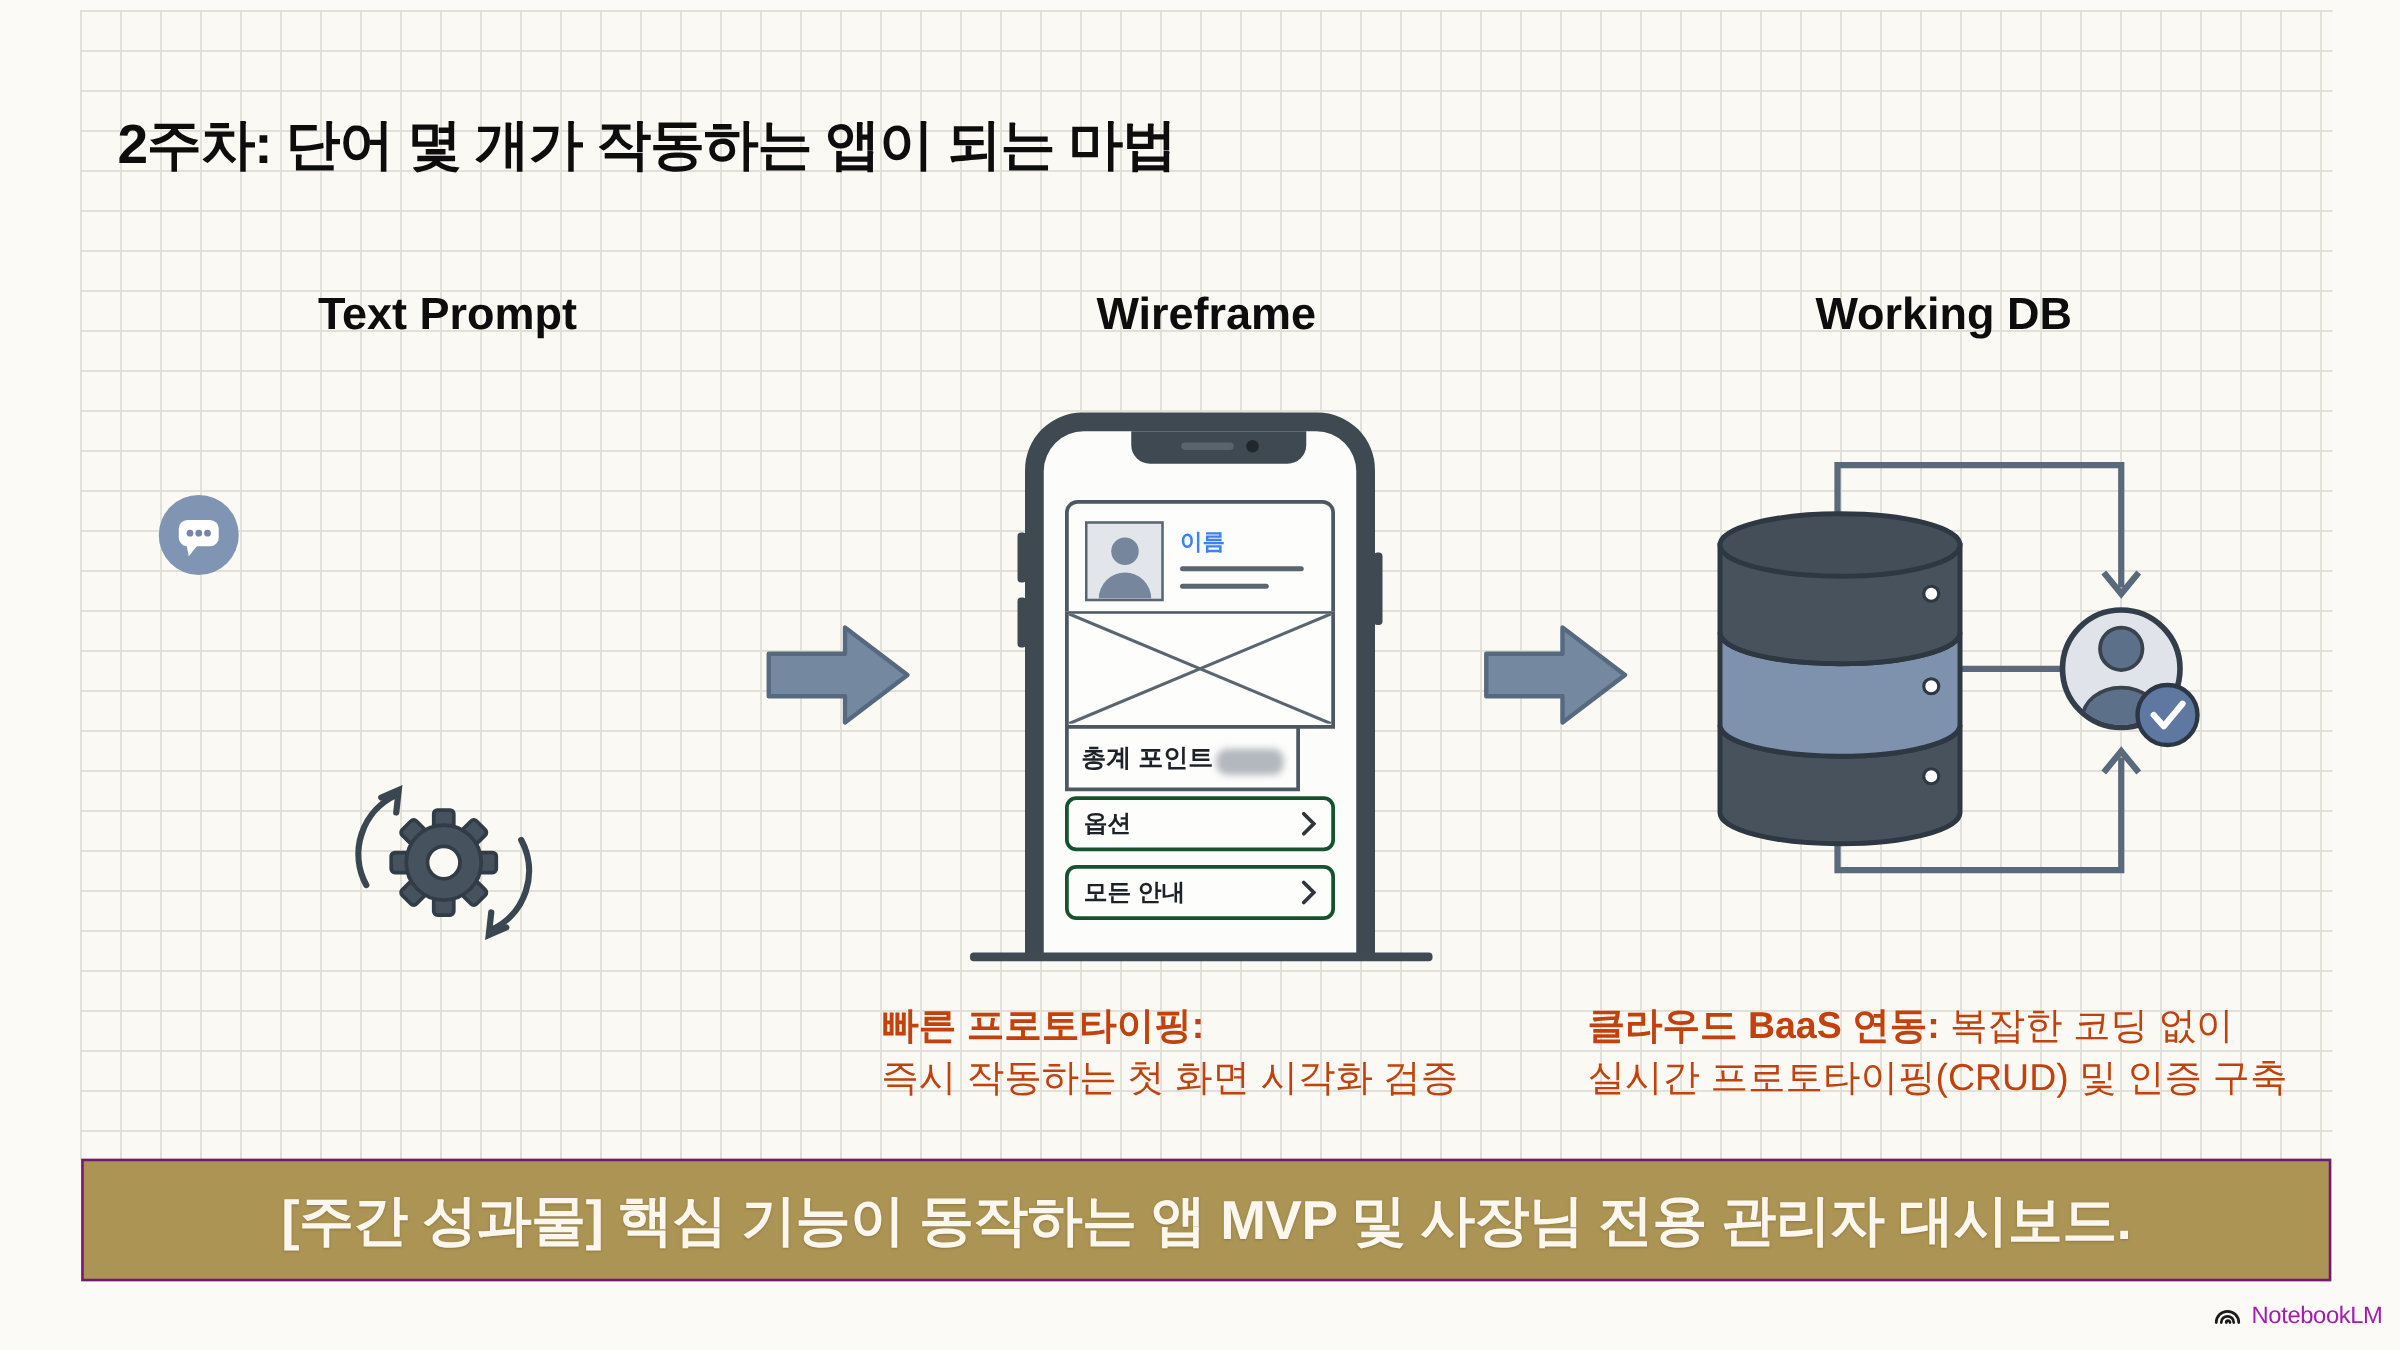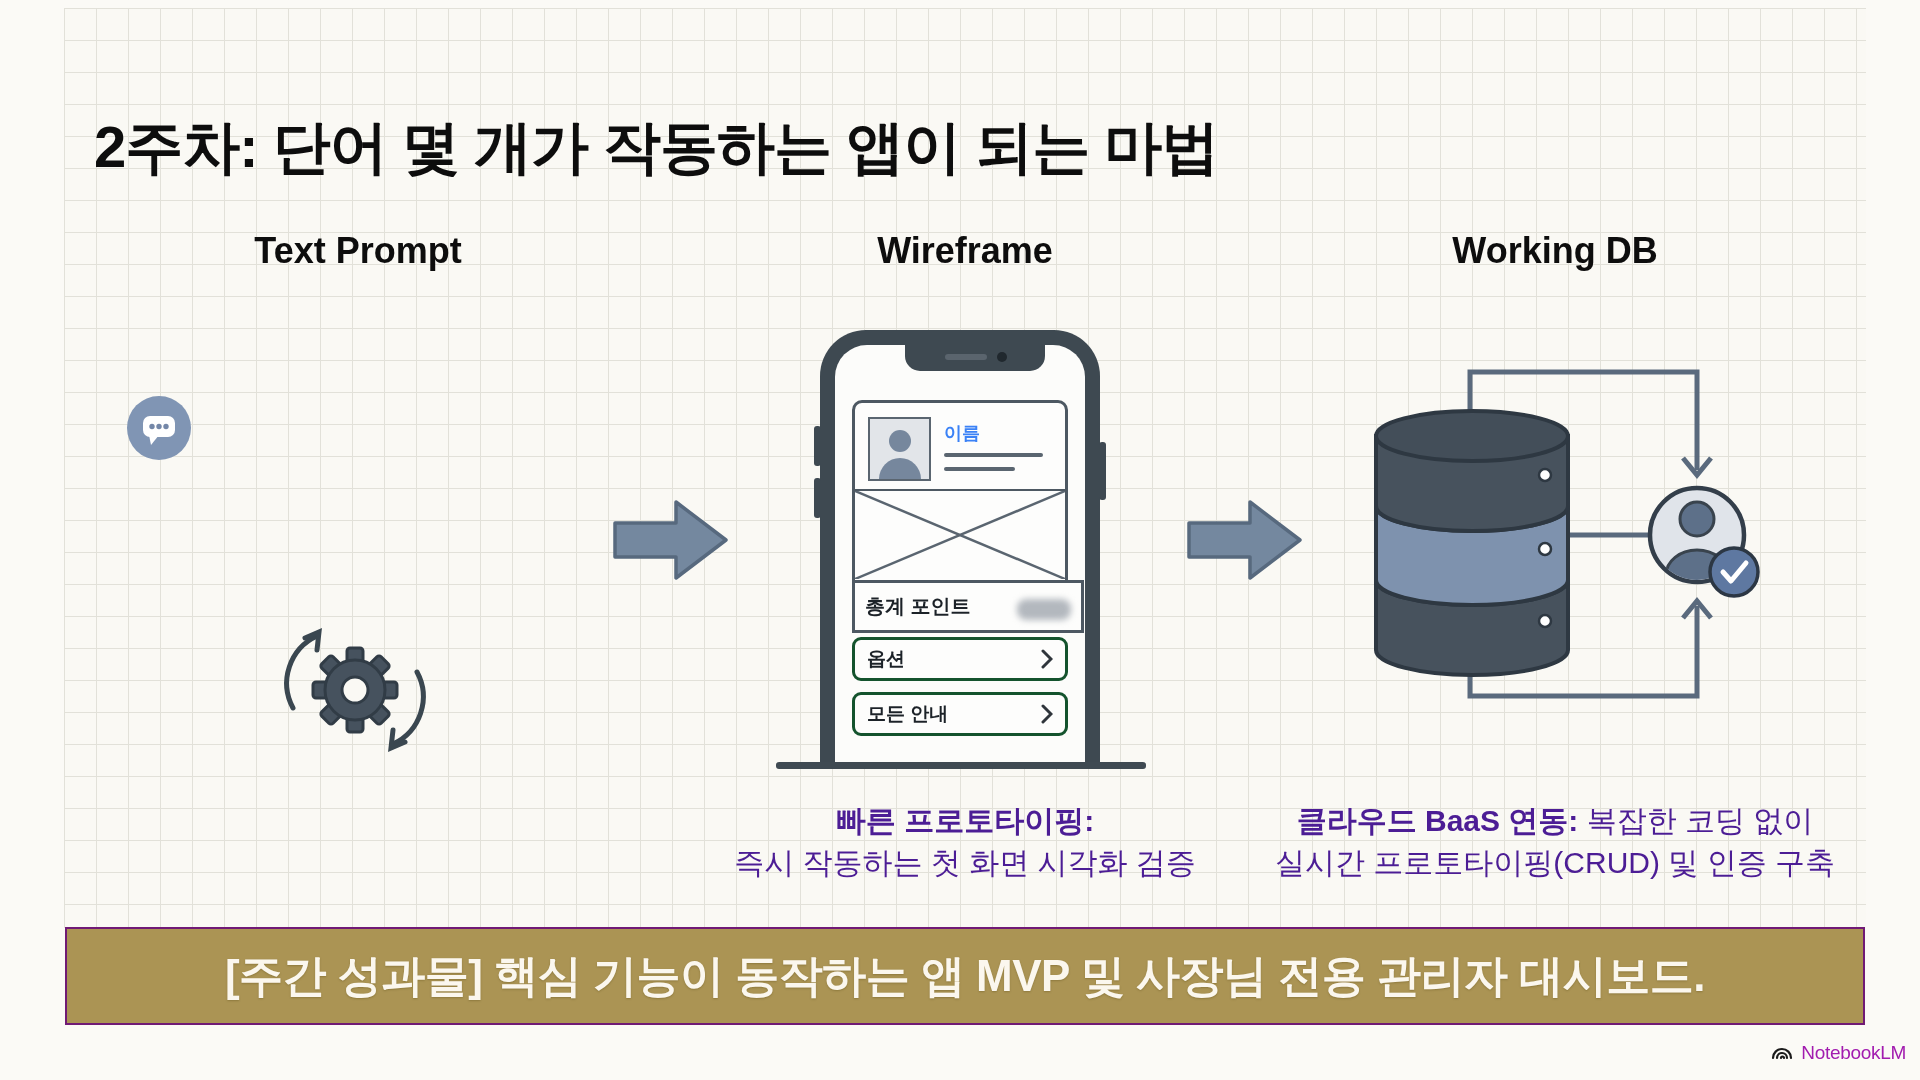--- a/index.html
+++ b/index.html
@@ -16,21 +16,21 @@
     position:absolute; left:64px; top:8px; width:1802px; height:920px;
     background-color:#faf9f4;
     background-image:
       linear-gradient(#e2e1d9 1.5px, transparent 1.5px),
       linear-gradient(90deg, #e2e1d9 1.5px, transparent 1.5px);
     background-size:32px 32px;
   }
 
   .title {
     position:absolute; left:94px; top:86px; width:1500px;
-    font-size:58px; font-weight:800; letter-spacing:-1px; color:#0d0d0d;margin-top:23px;
+    font-size:44px; font-weight:800; letter-spacing:-1px; color:#0d0d0d;
   }
 
   .col-header {
     position:absolute; top:230px; width:320px; text-align:center;
     font-size:36px; font-weight:700; color:#0d0d0d;
   }
   .h-prompt { left:198px; }
   .h-wire  { left:805px; }
   .h-db    { left:1395px; }
 
@@ -94,21 +94,21 @@
   .w-name { position:absolute; left:89px; top:18px; font-size:18px; font-weight:700; color:#3b82f6; }
   .w-line { position:absolute; height:4px; background:#5a6570; border-radius:2px; }
   .wl1 { left:89px; top:50px; width:99px; }
   .wl2 { left:89px; top:64px; width:71px; }
 
   .w-xbox {
     position:absolute; left:17px; top:144px; width:216px; height:94px;
     border:3px solid #4d5862; border-top-width:2px; background:#fdfdfc; overflow:hidden;
   }
   .w-points {
-    position:absolute; left:17px; top:235px; width:232px; height:53px;
+    position:absolute; left:17px; top:235px; width:188px; height:53px;
     border:3px solid #4d5862; background:#fdfdfc;
     display:flex; align-items:center;
   }
   .w-points-label { margin-left:10px; font-size:20px; font-weight:700; color:#1c2228; }
   .w-blob {
     position:absolute; right:10px; top:16px; width:54px; height:21px;
     background:#b3b8be; border-radius:9px; filter:blur(3px);
   }
   .w-row {
     position:absolute; left:17px; width:216px; height:44px;
@@ -118,21 +118,21 @@
   }
   .wr1 { top:292px; }
   .wr2 { top:347px; }
   .w-row-label { font-size:19px; font-weight:700; color:#1c2228; }
 
   .ground-line {
     position:absolute; left:776px; top:762px; width:370px; height:7px;
     background:#3f4a52; border-radius:3px;
   }
 
-  .caption { position:absolute; top:800px; text-align:center; font-size:30px; line-height:42px; color:#4c1d95; }
+  .caption { position:absolute; top:800px; font-size:30px; line-height:42px; color:#c2410c; }
   .cap-wire { left:705px; width:520px; }
   .cap-db { left:1270px; width:570px; }
   .cap-bold { font-weight:800; }
 
   
   .db-wrap { position:absolute; left:1340px; top:358px; }
 
   
   .banner {
     position:absolute; left:65px; top:927px; width:1800px; height:98px;

